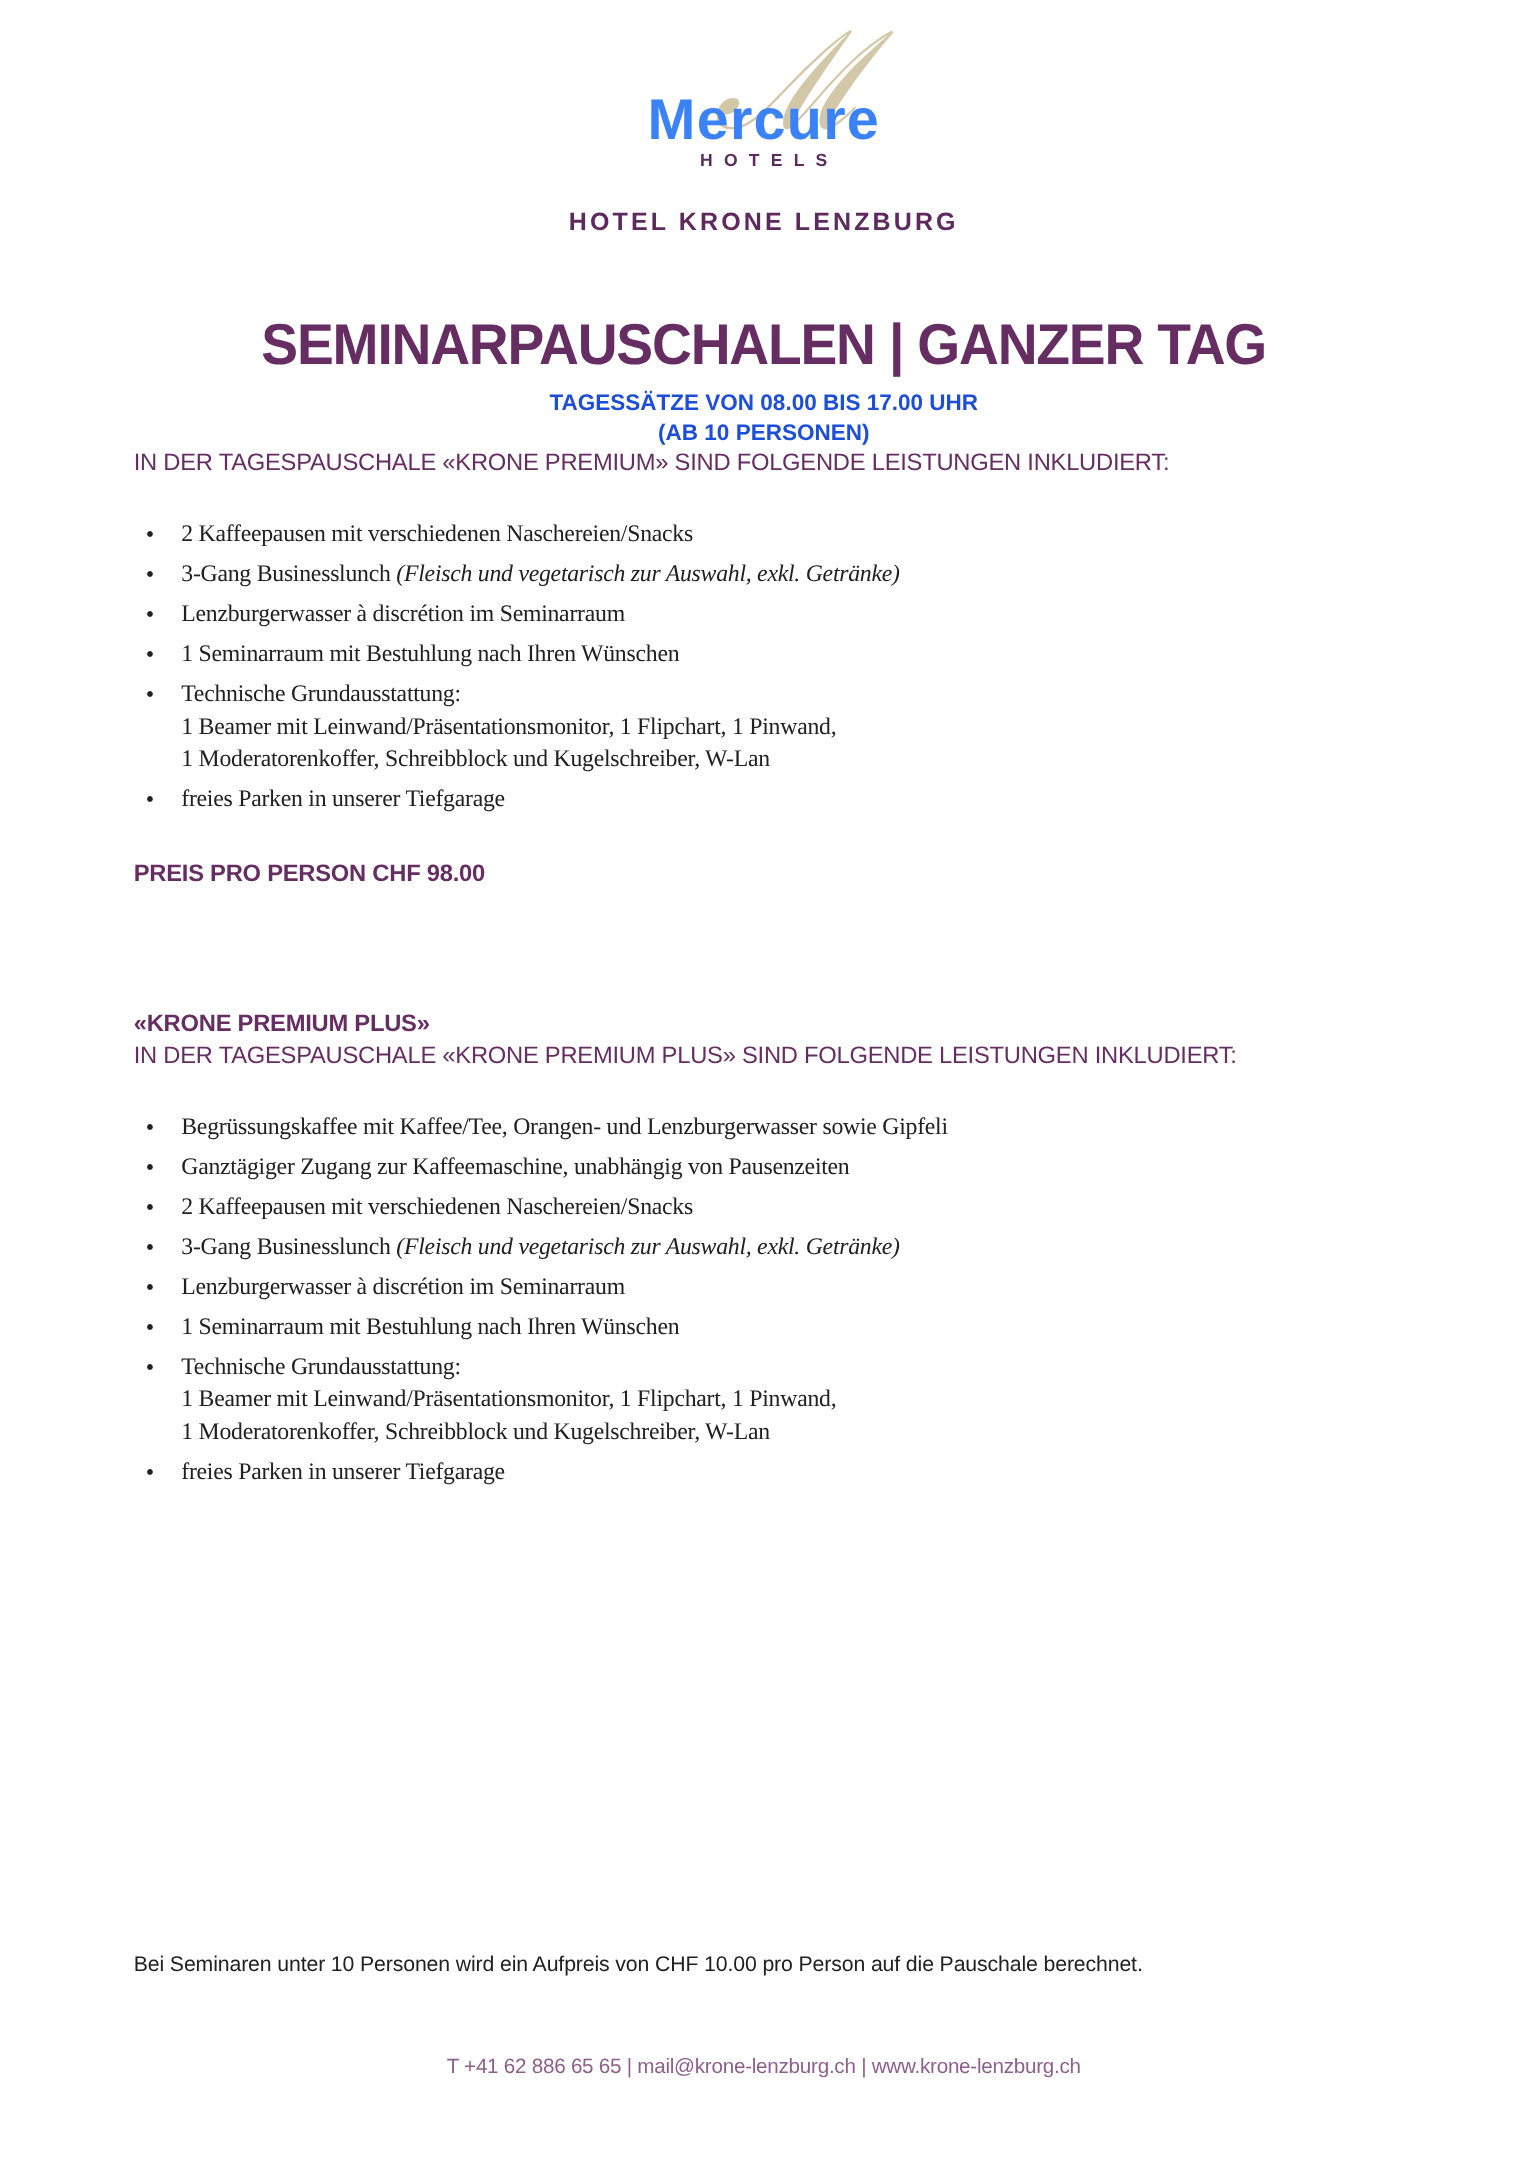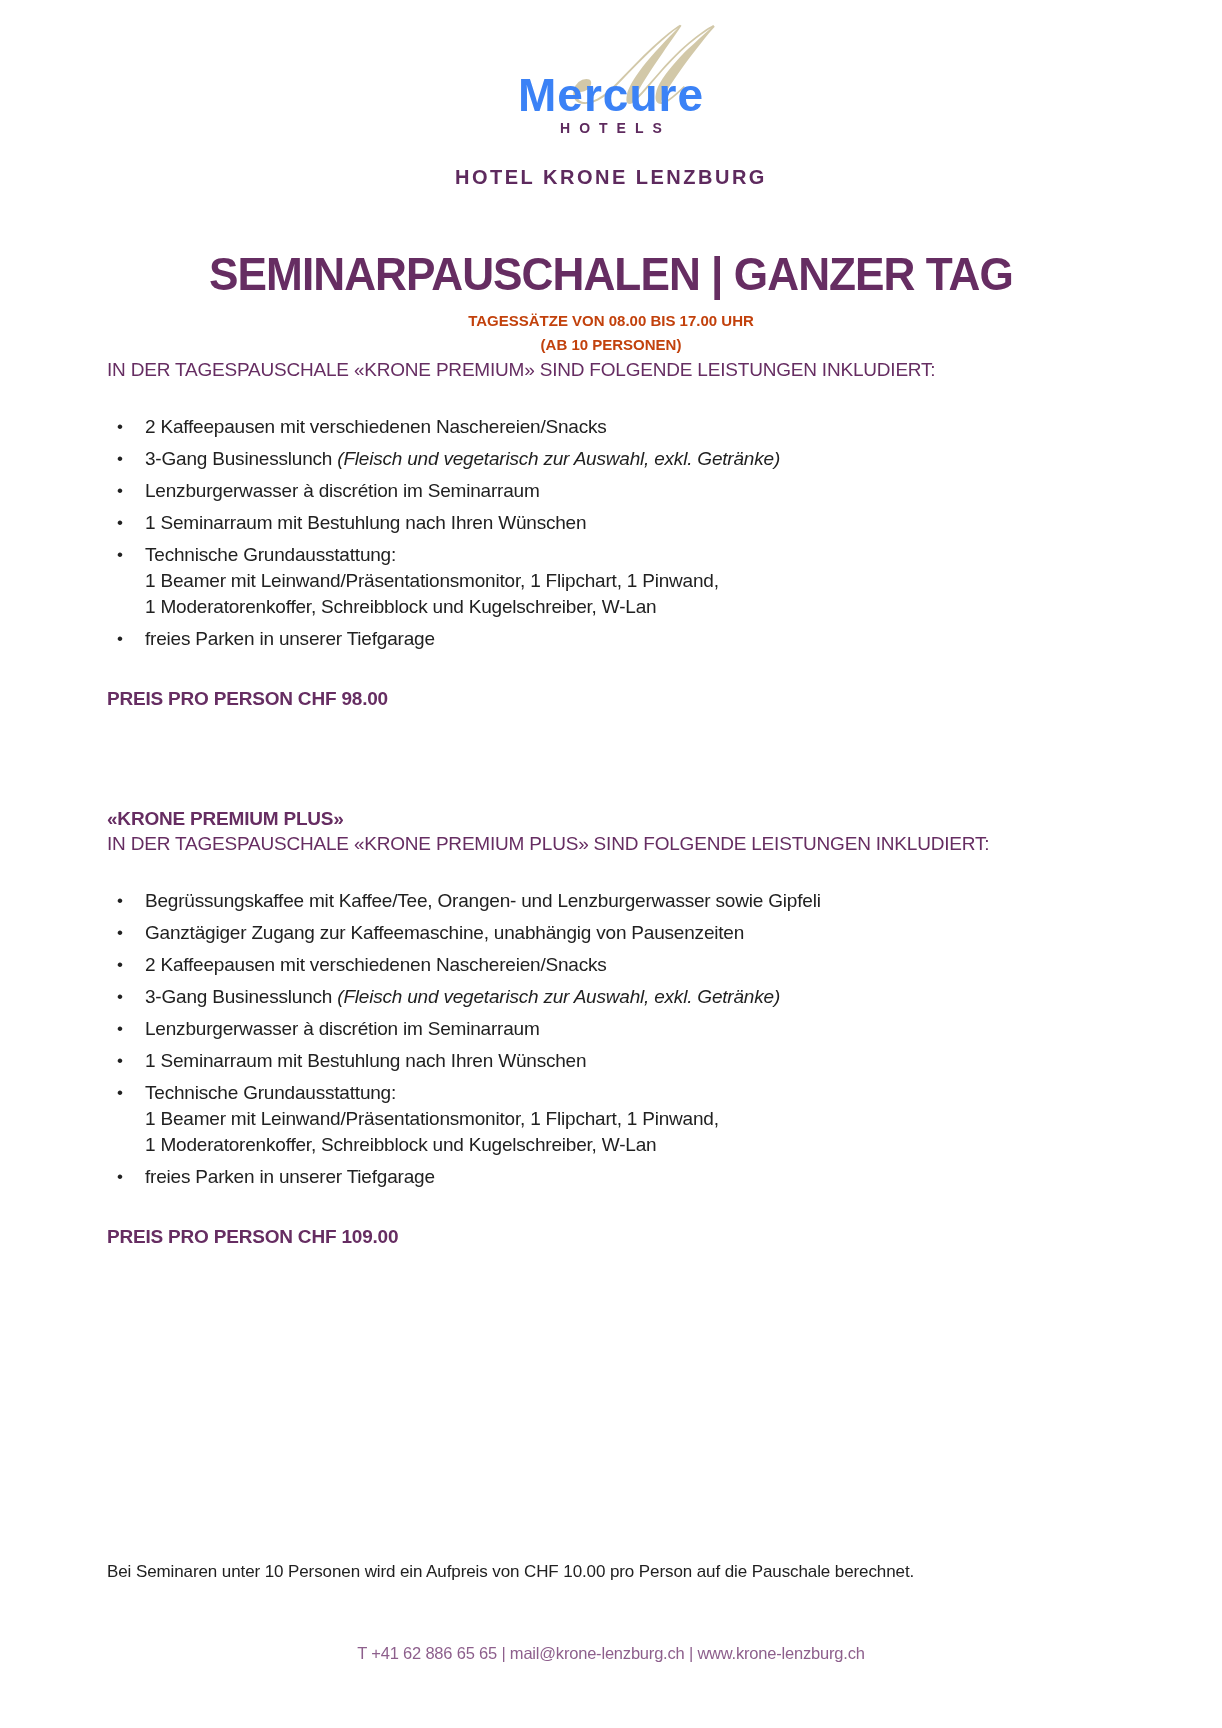--- a/index.html
+++ b/index.html
@@ -63,23 +63,23 @@
     margin-top: 58px;
     text-align: center;
     font-size: 46px;
     font-weight: 700;
     letter-spacing: -1px;
     color: #662d62;
     transform: scaleX(0.96);
   }
   .doc-subtitle, .doc-subtitle2 {
     text-align: center;
-    font-size: 15px;
-    font-weight: 700;
-    color: #c2410c;
+    font-size: 18px;
+    font-weight: 700;
+    color: #1d4ed8;
     line-height: 24px;
   }
   .doc-subtitle { margin-top: 8px; }
 
   
   .content { margin: 0 100px 0 107px; }
   .section-heading {
     font-size: 19px;
     font-weight: 700;
     color: #662d62;
@@ -106,21 +106,21 @@
     line-height: 22px;
     letter-spacing: -0.2px;
     color: #212121;
   }
   .bullet {
     flex: 0 0 38px;
     padding-left: 10px;
     box-sizing: border-box;
     font-size: 17px;
   }
-  .li-body { flex: 1; }
+  .li-body { flex: 1; font-family: Liberation Serif, serif; }
   .li-body em { font-style: italic; }
   .subline { display: block; margin-top: 4px; }
   .subline:empty { display: none; }
   .price {
     margin-top: 38px;
     font-size: 19px;
     font-weight: 700;
     color: #662d62;
     letter-spacing: -0.2px;
   }
@@ -235,21 +235,20 @@
             <span>Technische Grundausstattung:</span>
             <span class="subline">1 Beamer mit Leinwand/Präsentationsmonitor, 1 Flipchart, 1 Pinwand,</span>
             <span class="subline">1 Moderatorenkoffer, Schreibblock und Kugelschreiber, W-Lan</span>
           </span>
         </li>
         <li>
           <span class="bullet">•</span>
           <span class="li-body"><span>freies Parken in unserer Tiefgarage</span></span>
         </li>
       </ul>
-      <div class="price">PREIS PRO PERSON CHF 109.00</div>
     </div>
 
   </div>
 
   <div class="note">Bei Seminaren unter 10 Personen wird ein Aufpreis von CHF 10.00 pro Person auf die Pauschale berechnet.</div>
 
   <div class="footer">
     <div>T +41 62 886 65 65 | mail@krone-lenzburg.ch | www.krone-lenzburg.ch</div>
   </div>
 

